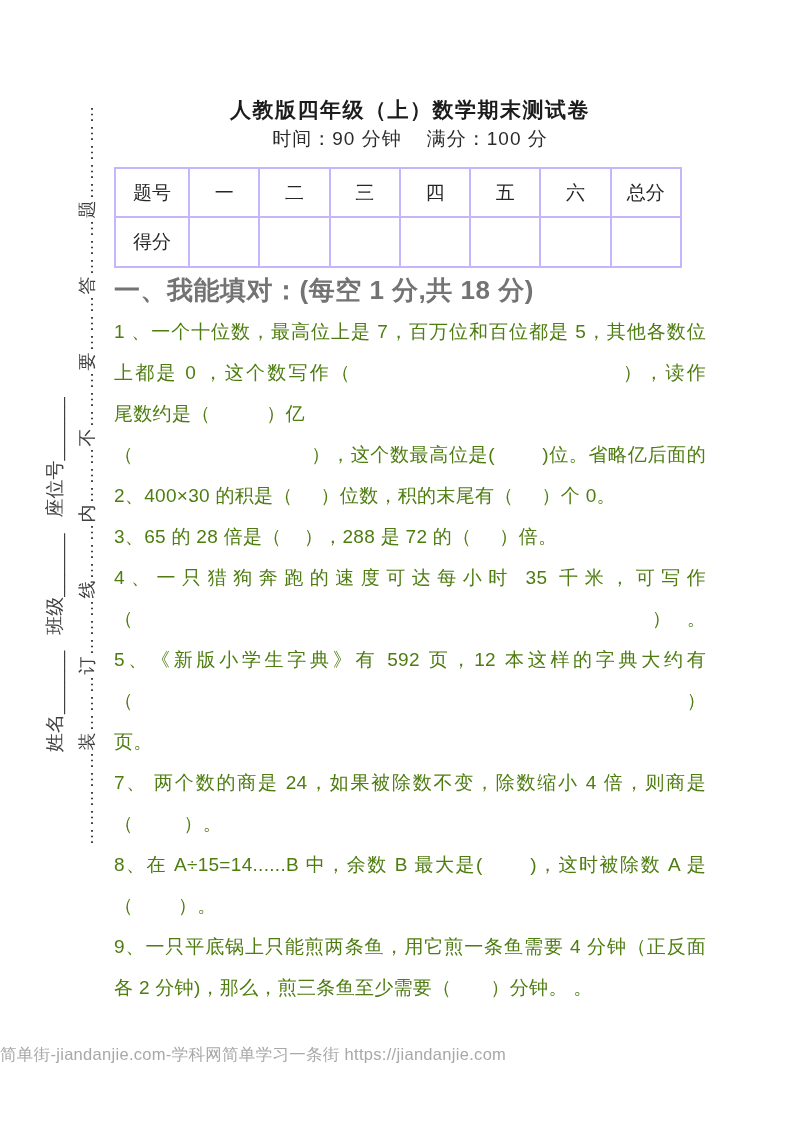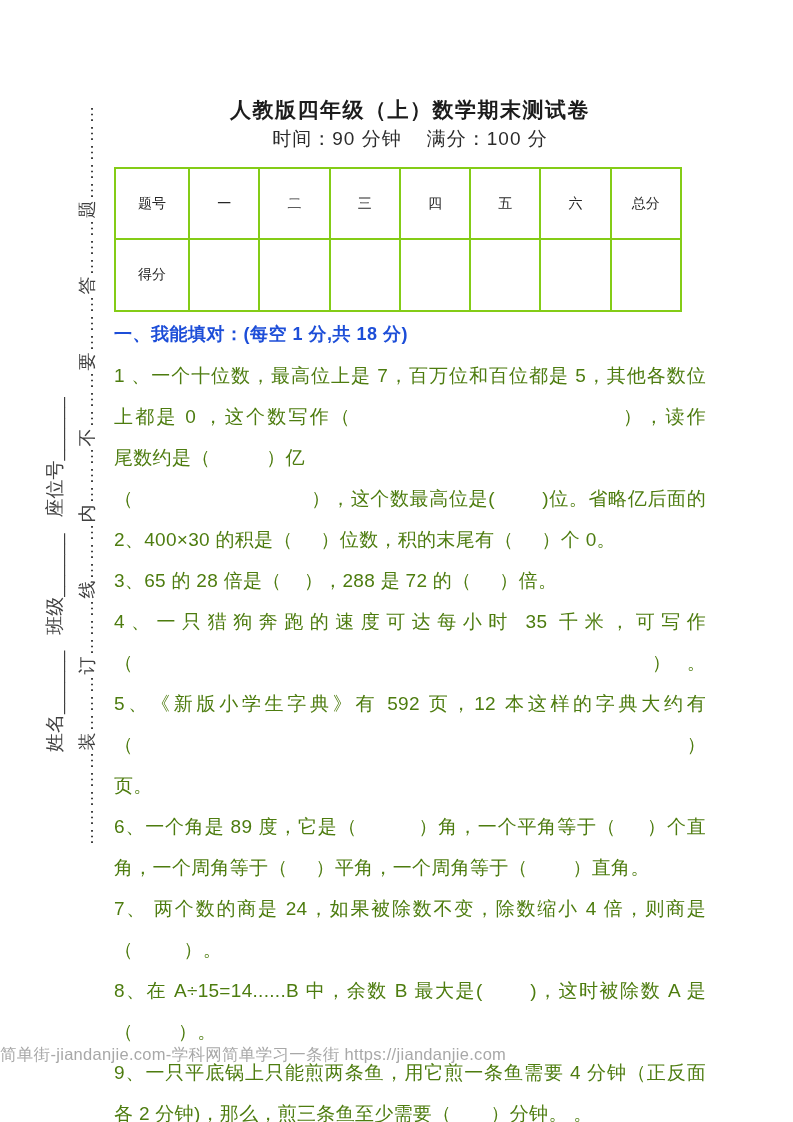--- a/index.html
+++ b/index.html
@@ -26,28 +26,28 @@
     line-height:32px; margin-top:6px; letter-spacing:1.5px;
   }
   .meta {
     font-size:19px; color:#2b2b2b; text-align:center; line-height:26px;
     letter-spacing:1px;
   }
   .score-table {
     width:568px; border-collapse:collapse; margin-top:15px; table-layout:fixed;
   }
   .score-table td {
-    border:2px solid #84cc16; text-align:center; font-size:14px;
-    color:#262626; padding:15px;
+    border:2px solid #c4b5fd; text-align:center; font-size:19px;
+    color:#262626; padding:4px;
   }
   .score-table tr.r1 td { height:39px; }
   .score-table tr.r2 td { height:40px; }
   .score-table td.label { text-align:center; }
   .sec-heading {
-    margin-top:2px; font-size:18px; font-weight:700; color:#1d4ed8;
+    margin-top:2px; font-size:26px; font-weight:700; color:#737373;
     line-height:41px; letter-spacing:0.5px;
   }
   .q { margin:0; font-size:19px; color:#4d7c0f; letter-spacing:0.3px; }
   .q .line { display:block; line-height:41px; text-align:left; white-space:normal; }
   .q .line.fill { text-align:justify; text-align-last:justify; }
   .footer {
     position:absolute; left:0; top:1044px; width:100%; text-align:left;
     font-size:16.5px; color:#a8a8a8; letter-spacing:0.3px;
   }
 </style>
@@ -120,24 +120,20 @@
 
     <p class="q">
       <span class="line fill">4、一只猎狗奔跑的速度可达每小时 35 千米，可写作（&nbsp;&nbsp;&nbsp;&nbsp;&nbsp;&nbsp;&nbsp;&nbsp;&nbsp;&nbsp;&nbsp;&nbsp;&nbsp;&nbsp;&nbsp;&nbsp;&nbsp;&nbsp;&nbsp;&nbsp;&nbsp;&nbsp;&nbsp;&nbsp;）。</span>
     </p>
 
     <p class="q">
       <span class="line fill">5、《新版小学生字典》有 592 页，12 本这样的字典大约有（&nbsp;&nbsp;&nbsp;&nbsp;&nbsp;&nbsp;&nbsp;&nbsp;&nbsp;&nbsp;&nbsp;&nbsp;&nbsp;&nbsp;&nbsp;&nbsp;）</span>
       <span class="line">页。</span>
     </p>
 
-    <p class="q">
-      <span class="line fill">6、一个角是 89 度，它是（&nbsp;&nbsp;&nbsp;&nbsp;&nbsp;&nbsp;&nbsp;&nbsp;&nbsp;&nbsp;）角，一个平角等于（&nbsp;&nbsp;&nbsp;&nbsp;&nbsp;）个直</span>
-      <span class="line">角，一个周角等于（&nbsp;&nbsp;&nbsp;&nbsp;&nbsp;）平角，一个周角等于（&nbsp;&nbsp;&nbsp;&nbsp;&nbsp;&nbsp;&nbsp;&nbsp;）直角。</span>
-    </p>
 
     <p class="q">
       <span class="line fill">7、 两个数的商是 24，如果被除数不变，除数缩小 4 倍，则商是</span>
       <span class="line">（&nbsp;&nbsp;&nbsp;&nbsp;&nbsp;&nbsp;&nbsp;&nbsp;&nbsp;）。</span>
     </p>
 
     <p class="q">
       <span class="line fill">8、在 A÷15=14......B 中，余数 B 最大是(&nbsp;&nbsp;&nbsp;&nbsp;&nbsp;&nbsp;&nbsp;)，这时被除数 A 是</span>
       <span class="line">（&nbsp;&nbsp;&nbsp;&nbsp;&nbsp;&nbsp;&nbsp;&nbsp;）。</span>
     </p>

